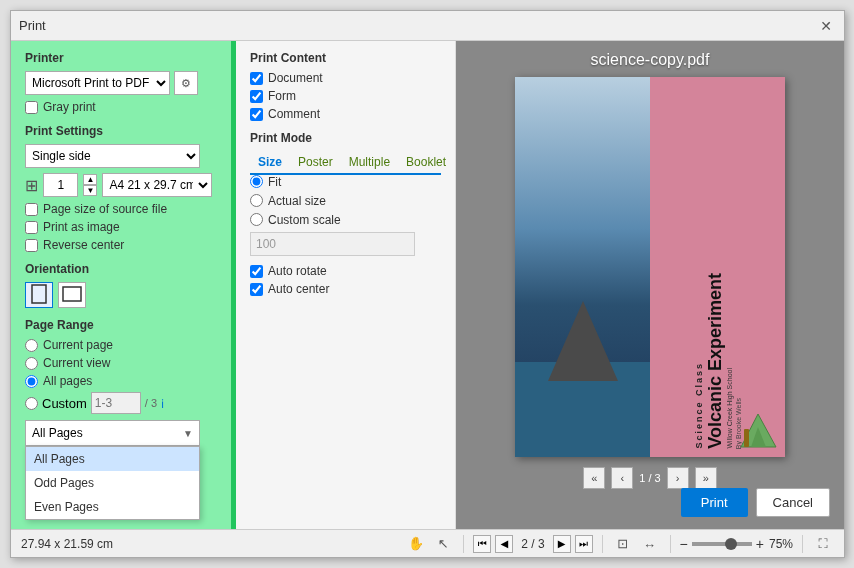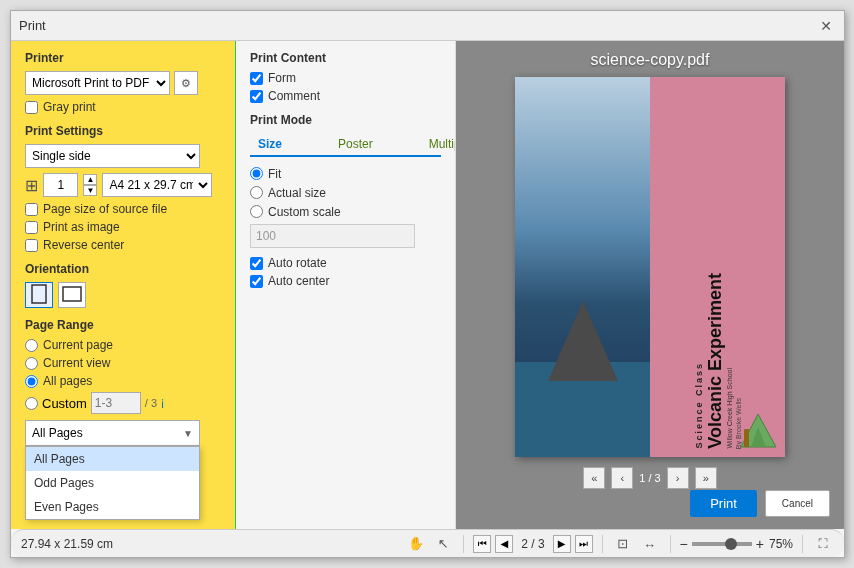--- a/index.html
+++ b/index.html
@@ -56,23 +56,23 @@
     .dialog-body {
       display: flex;
       flex: 1;
       overflow: hidden;
     }
 
     
     .left-panel {
       width: 225px;
       padding: 10px 14px;
-      border-right: 1px solid #22c55e;
+      border-right: 5px solid #22c55e;
       overflow-y: auto;
-      background: #fde047;
+      background: #86efac;
       flex-shrink: 0;
     }
 
     .section-title {
       font-size: 12px;
       font-weight: bold;
       color: #333;
       margin-bottom: 6px;
       margin-top: 10px;
     }
@@ -244,22 +244,20 @@
       padding: 10px 14px;
       border-right: 1px solid #ddd;
       overflow-y: auto;
       background: #f5f5f5;
       flex-shrink: 0;
     }
 
     .tabs-row {
       display: flex;
       border-bottom: 2px solid #0078d7;
-      margin-bottom: 10px;
-      gap: 40px;
     }
     .tab {
       padding: 4px 8px;
       font-size: 12px;
       cursor: pointer;
       color: #4d7c0f;
       border-bottom: 2px solid transparent;
       margin-bottom: -2px;
     }
     .tab.active {
@@ -404,37 +402,36 @@
       padding: 6px 20px;
       font-size: 13px;
       cursor: pointer;
       border-radius: 2px;
     }
     .btn-cancel {
       background: white;
       color: #333;
       border: 1px solid #aaa;
       padding: 6px 16px;
-      font-size: 10px;
+      font-size: 13px;
       cursor: pointer;
       border-radius: 2px;
     }
 
     
     .bottom-bar {
       height: 28px;
       background: #f0f0f0;
       border-top: 1px solid #ccc;
       display: flex;
       align-items: center;
       padding: 0 10px;
       gap: 10px;
       font-size: 12px;
       color: #333;
-      border-radius: 13px;
     }
     .bottom-tools {
       display: flex;
       gap: 5px;
       margin-left: auto;
       align-items: center;
     }
     .tool-btn {
       width: 22px;
       height: 22px;
@@ -607,20 +604,24 @@
           <div class="dropdown-item">Even Pages</div>
         </div>
       </div>
 
     </div>
 
     <div class="middle-panel">
 
       <div class="section-title">Print Content</div>
       <div class="checkbox-row">
+        <input type="checkbox" id="document" checked="" style="">
+        <label for="document">Document</label>
+      </div>
+      <div class="checkbox-row">
         <input type="checkbox" id="form" checked="" style="">
         <label for="form">Form</label>
       </div>
       <div class="checkbox-row">
         <input type="checkbox" id="comment" checked="" style="">
         <label for="comment">Comment</label>
       </div>
 
       <div class="section-title">Print Mode</div>
       <div class="tabs-row">

